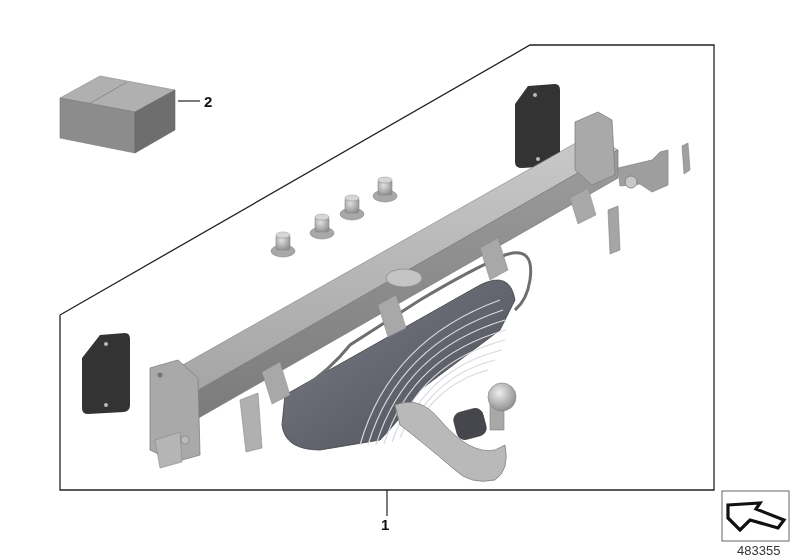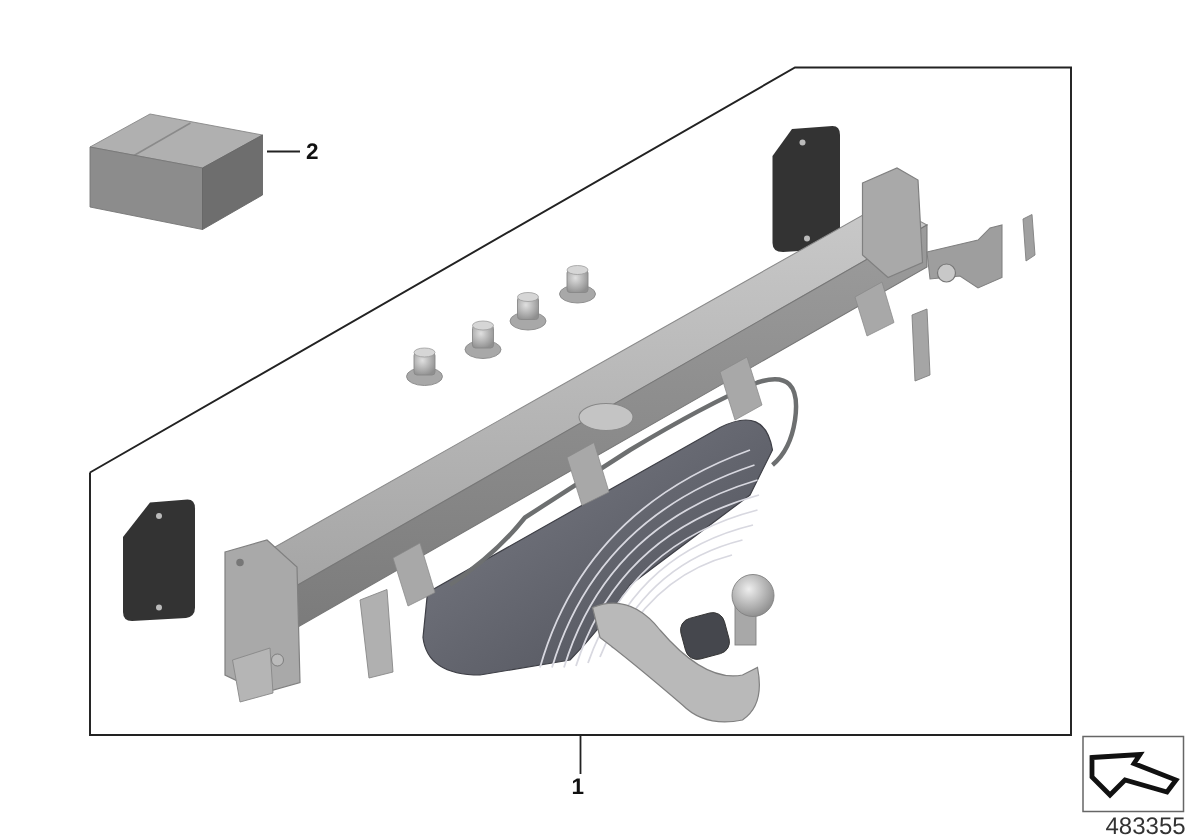--- a/index.html
+++ b/index.html
@@ -1,19 +1,19 @@
 <!DOCTYPE html>
 <html><head>
 <meta charset="utf-8">
 <style>
   html, body { margin:0; padding:0; background:#ffffff; }
   body { width:800px; height:560px; position:relative; overflow:hidden; font-family:"Liberation Sans", sans-serif; }
   .canvas { position:absolute; left:0; top:0; width:800px; height:560px; }
   .label { position:absolute; font-weight:bold; font-size:15px; color:#111; }
-  .catalog { position:absolute; font-size:16px; color:#333;text-align:center; }
+  .catalog { position:absolute; font-size:13px; color:#333;text-align:center; }
 </style>
 </head>
 <body>
 
 <svg class="canvas" viewBox="0 0 800 560" xmlns="http://www.w3.org/2000/svg">
   <defs>
     <linearGradient id="beamTop" x1="0" y1="0" x2="0" y2="1">
       <stop offset="0" stop-color="#c9c9c9"></stop>
       <stop offset="1" stop-color="#a5a5a5"></stop>
     </linearGradient>

